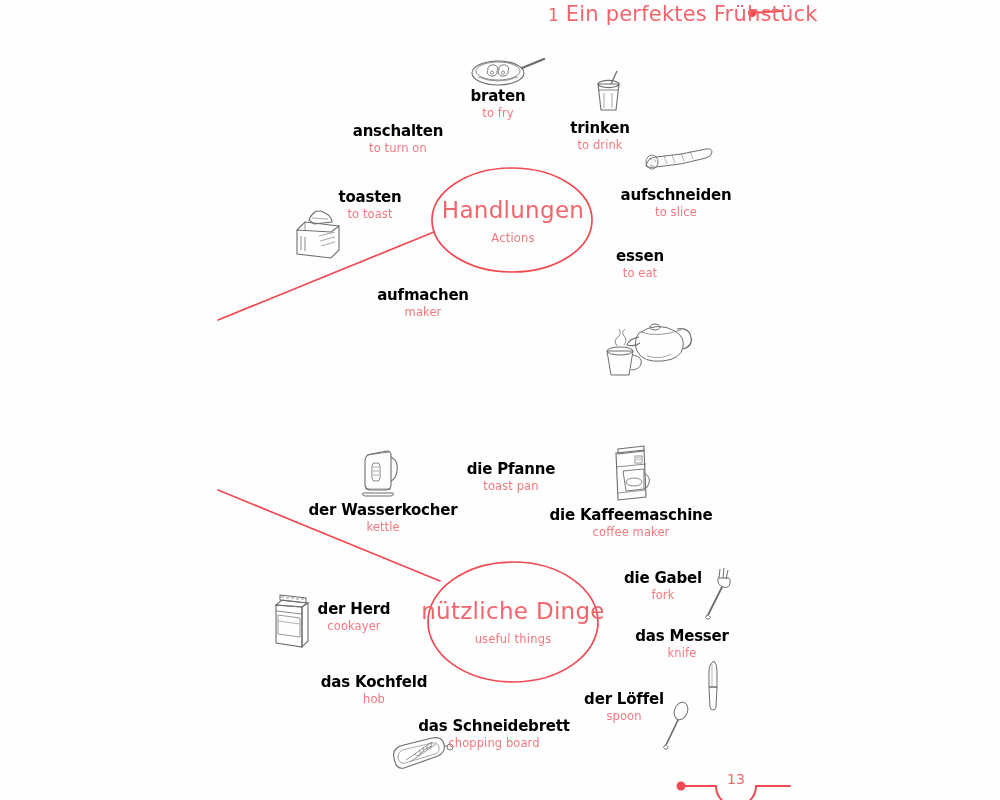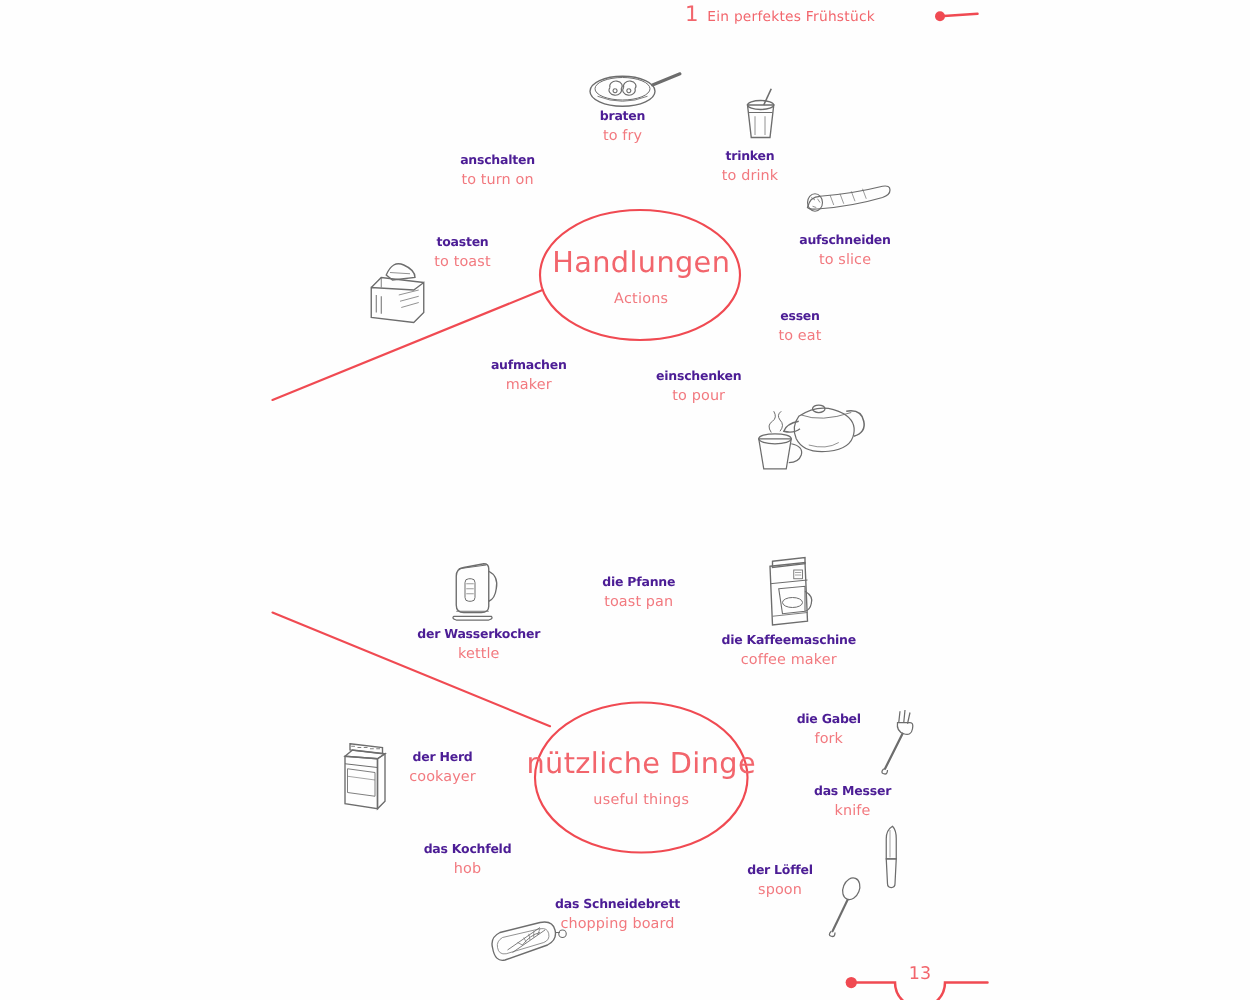--- a/index.html
+++ b/index.html
@@ -37,21 +37,21 @@
     white-space: nowrap;
   }
   .chapter-num {
     font-family: "DejaVu Sans", sans-serif;
     font-size: 17px;
     color: #f2656c;
     letter-spacing: 0px;
   }
   .chapter-title {
     font-family: "DejaVu Sans", sans-serif;
-    font-size: 11px;
+    font-size: 21px;
     color: #f2656c;
     letter-spacing: 0.2px;
   }
 
   
   .page-number {
     position: absolute;
     left: 727px;
     top: 771px;
     font-family: "DejaVu Sans", sans-serif;
@@ -62,22 +62,22 @@
   
   .word {
     position: absolute;
     white-space: nowrap;
     text-align: center;
     transform: translateX(-50%);
   }
   .word .term {
     font-family: "DejaVu Sans", sans-serif;
     font-weight: bold;
-    font-size: 10px;
-    color: #4c1d95;
+    font-size: 15px;
+    color: #000000;
     letter-spacing: -0.2px;
     line-height: 1.05;
   }
   .word .trans {
     font-family: "DejaVu Sans", sans-serif;
     font-size: 11.5px;
     color: #f2797f;
     line-height: 1.5;
     letter-spacing: 0.1px;
   }
@@ -239,24 +239,20 @@
   <div class="word" style="left:640px; top:249px;text-align:center;">
     <div class="term">essen</div>
     <div class="trans">to eat</div>
   </div>
 
   <div class="word" style="left:423px; top:288px;">
     <div class="term">aufmachen</div>
     <div class="trans">maker</div>
   </div>
 
-  <div class="word" style="left:559px; top:297px;">
-    <div class="term">einschenken</div>
-    <div class="trans">to pour</div>
-  </div>
 
   <div class="bubble-label" style="left:513px; top:222px;">
     <div class="b-term">Handlungen</div>
     <div class="b-trans">Actions</div>
   </div>
 
   <svg class="sketch" style="left:378px; top:472px;" width="46" height="54" viewBox="0 0 46 54">
     <g stroke="#6d6d6d" fill="none" stroke-width="1.1">
       <path d="M10 16 q0 -6 6 -7 l16 -3 q4 0 4 4 l0 30 q0 5 -6 5 l-14 0 q-6 0 -6 -6 Z"></path>
       <path d="M12 10 l22 -3" stroke-width="0.8"></path>

